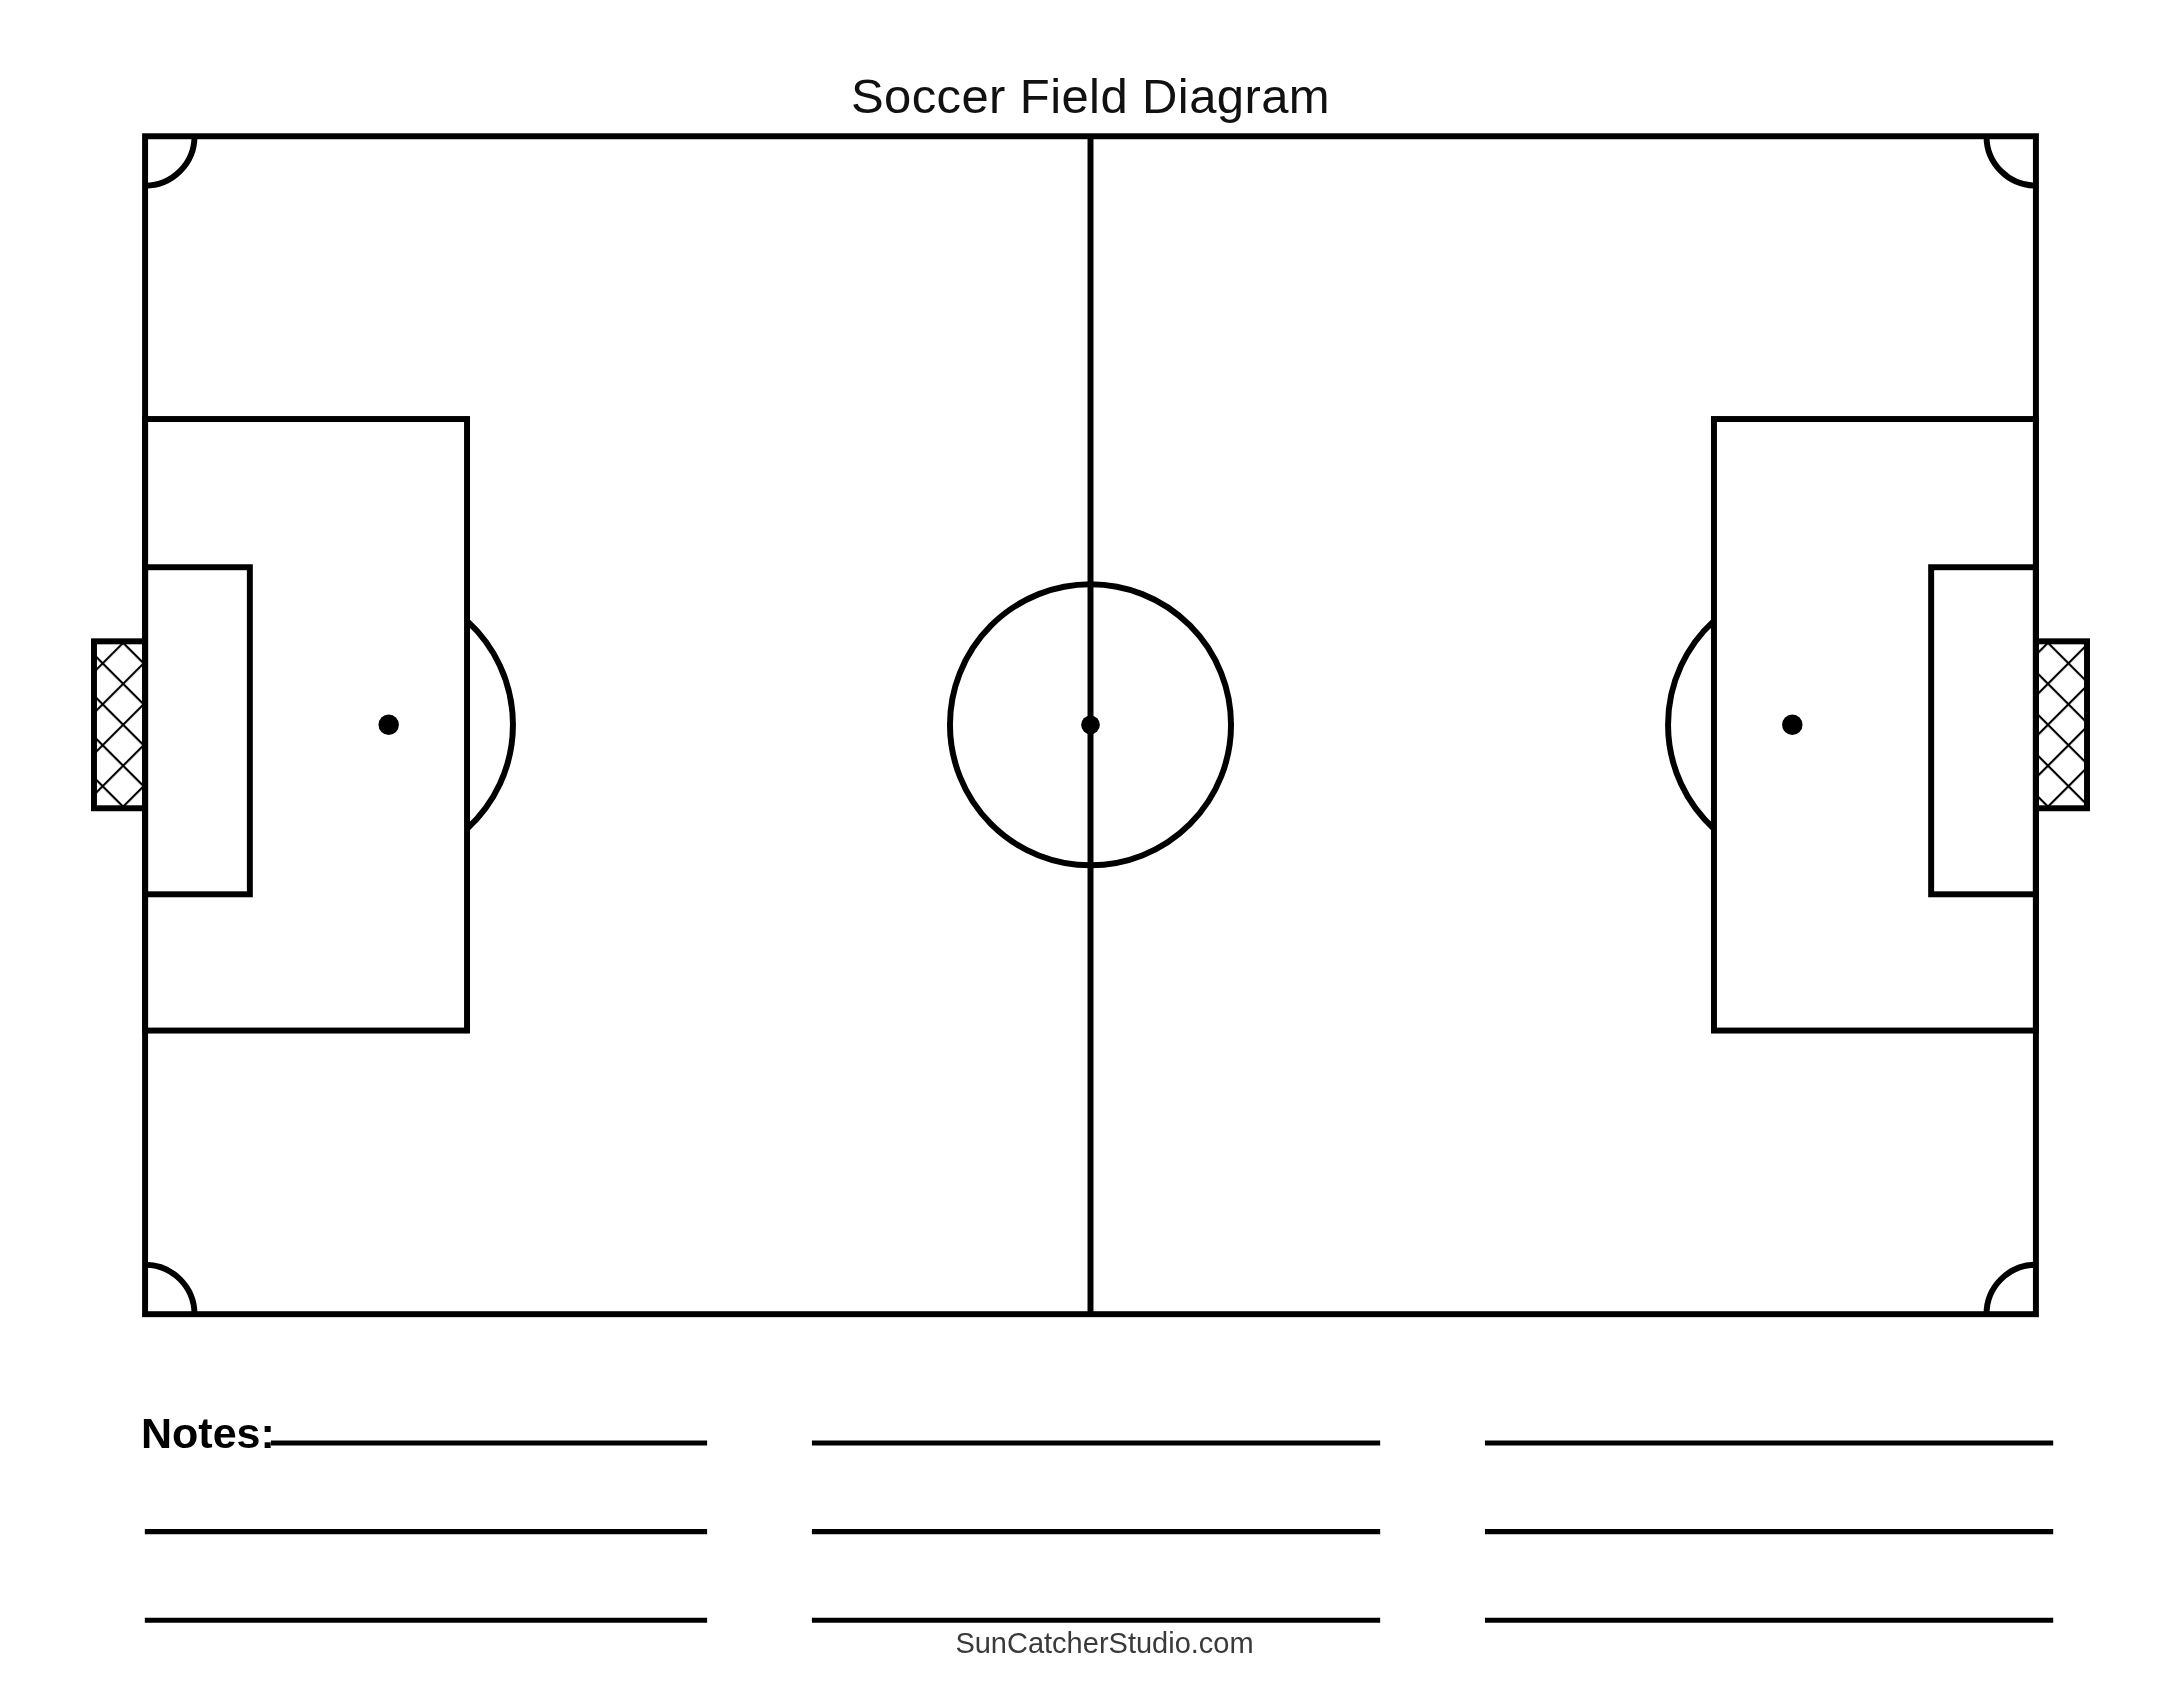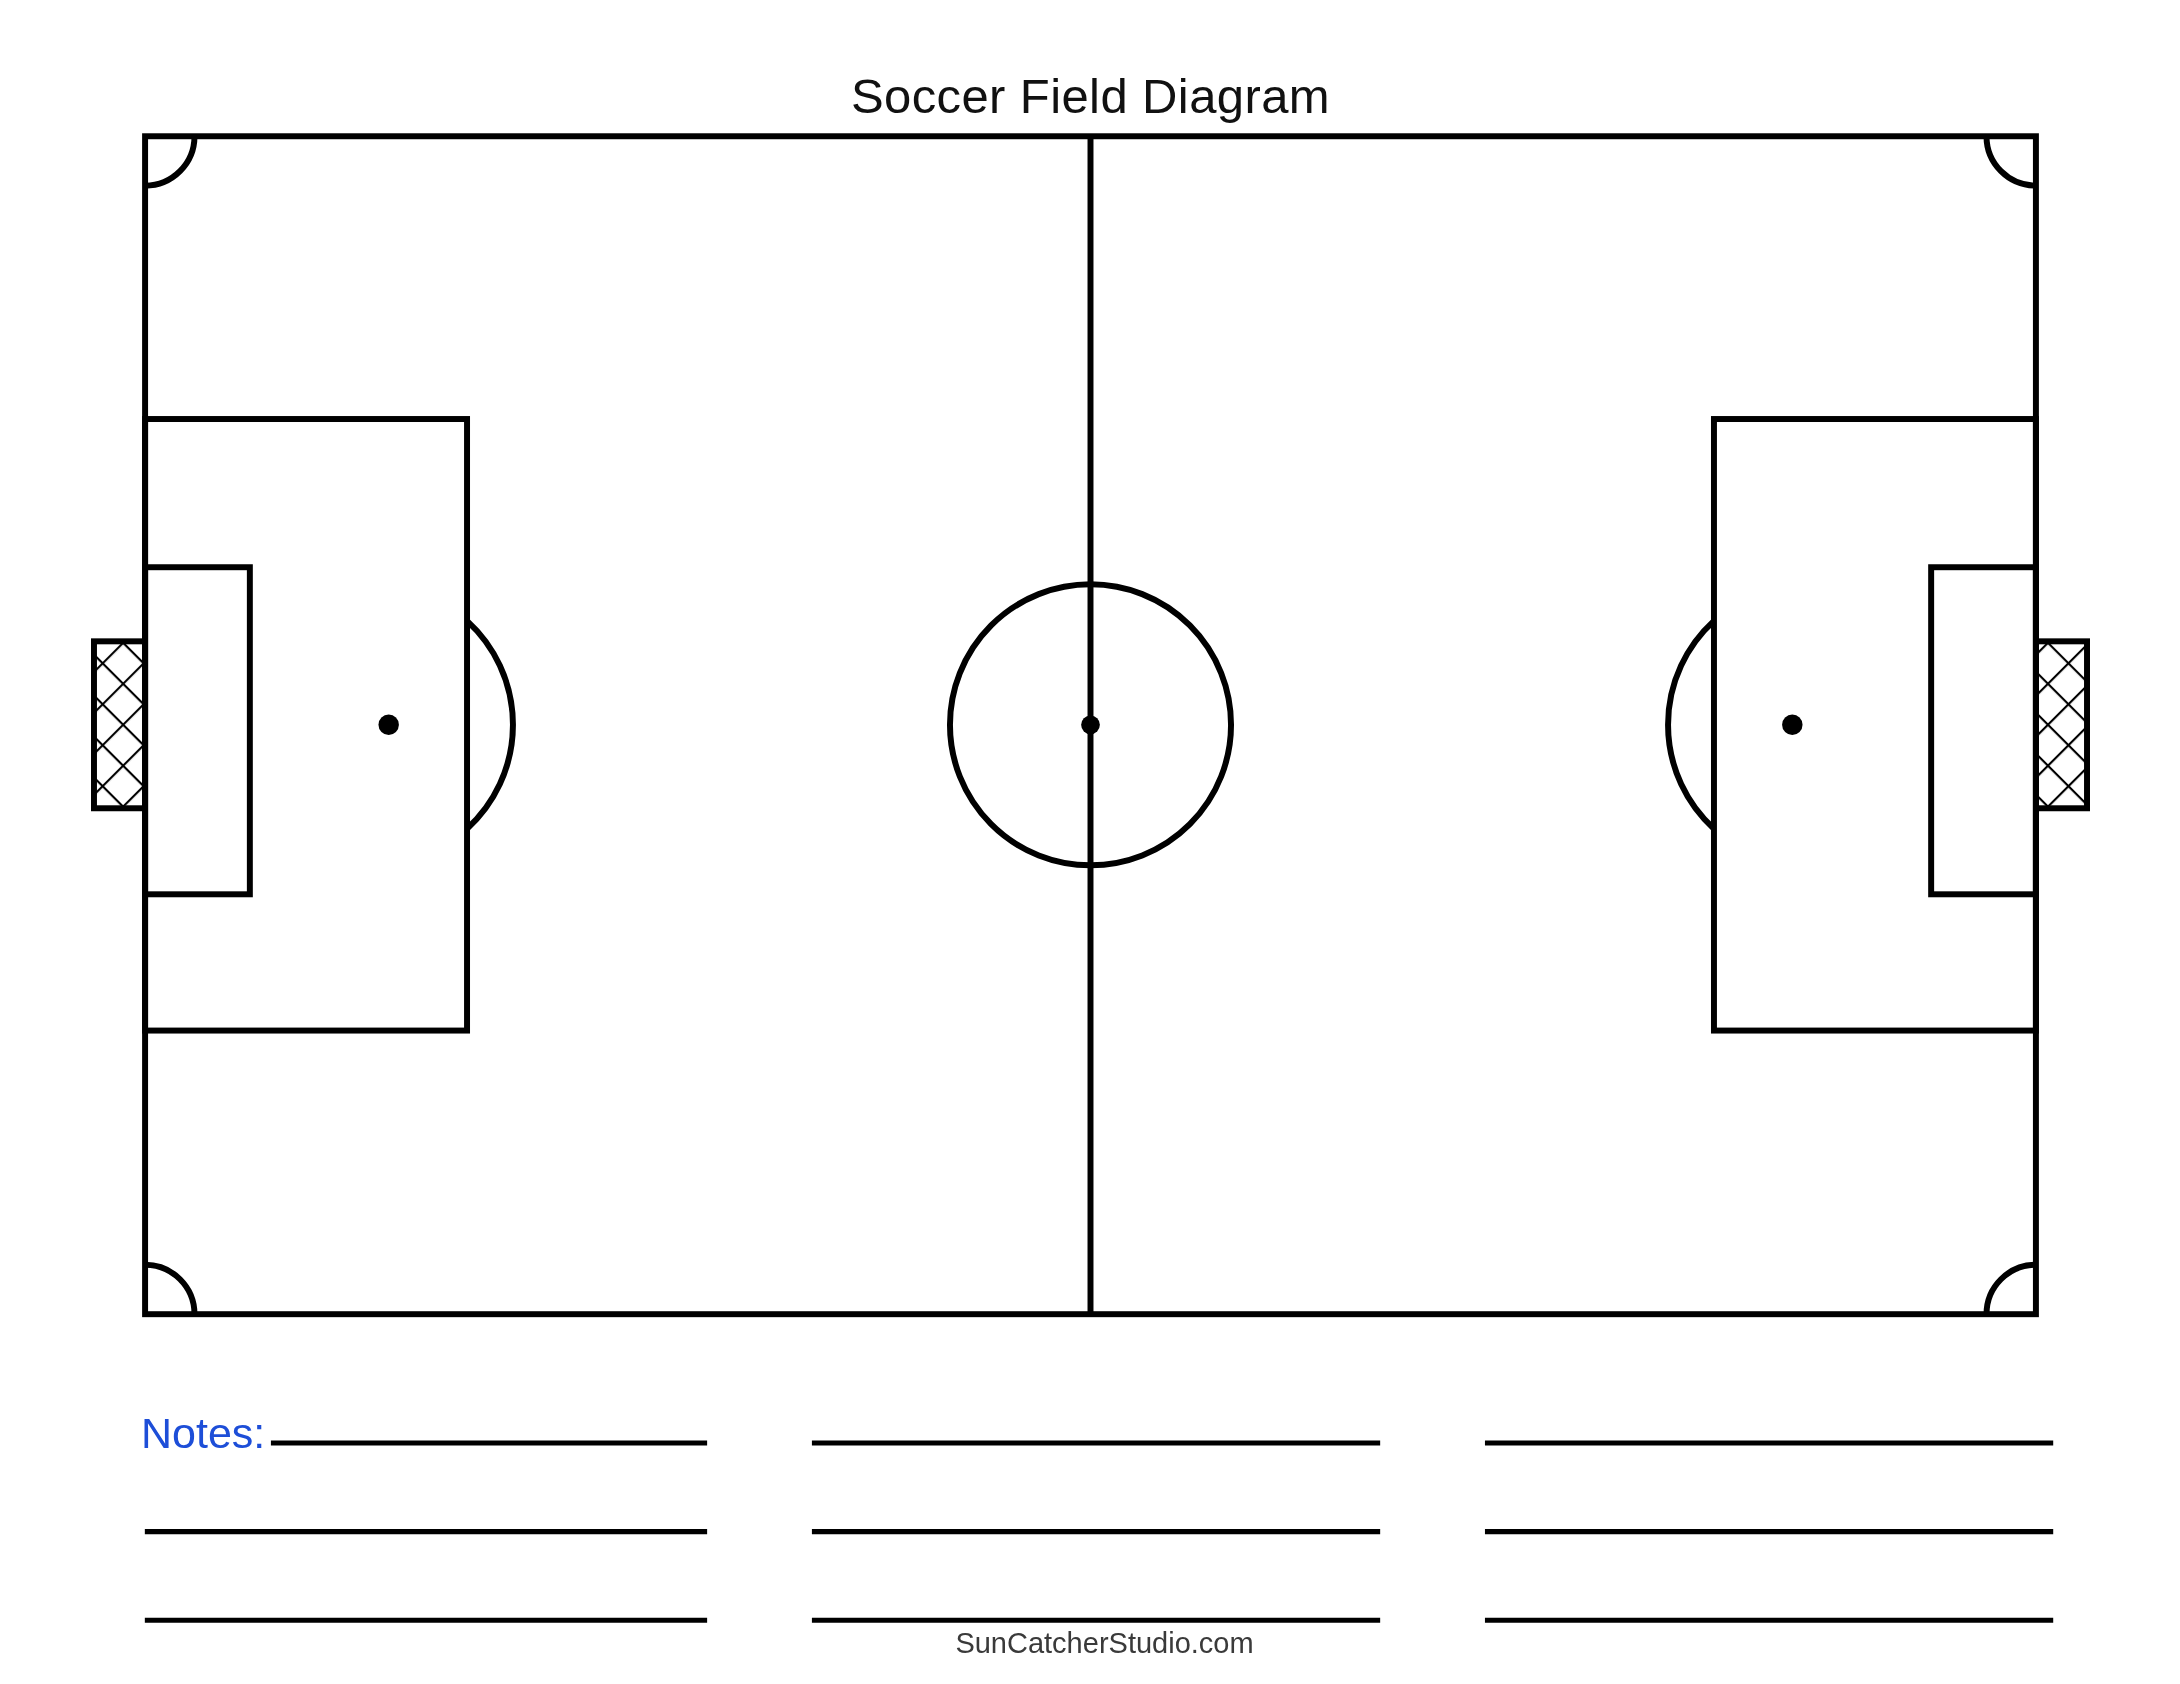--- a/index.html
+++ b/index.html
@@ -52,22 +52,22 @@
     left: 0;
     top: 1373px;
     width: 2181px;
     height: 256px;
   }
   .notes-label {
     position: absolute;
     left: 141px;
     top: 1412px;
     font-size: 43px;
-    font-weight: 400;
-    color: #1d4ed8;
+    font-weight: 700;
+    color: #000000;
     line-height: 1;
   }
   .notes-svg {
     display: block;
     width: 2181px;
     height: 256px;
   }
   .site-footer {
     position: absolute;
     left: 0;

